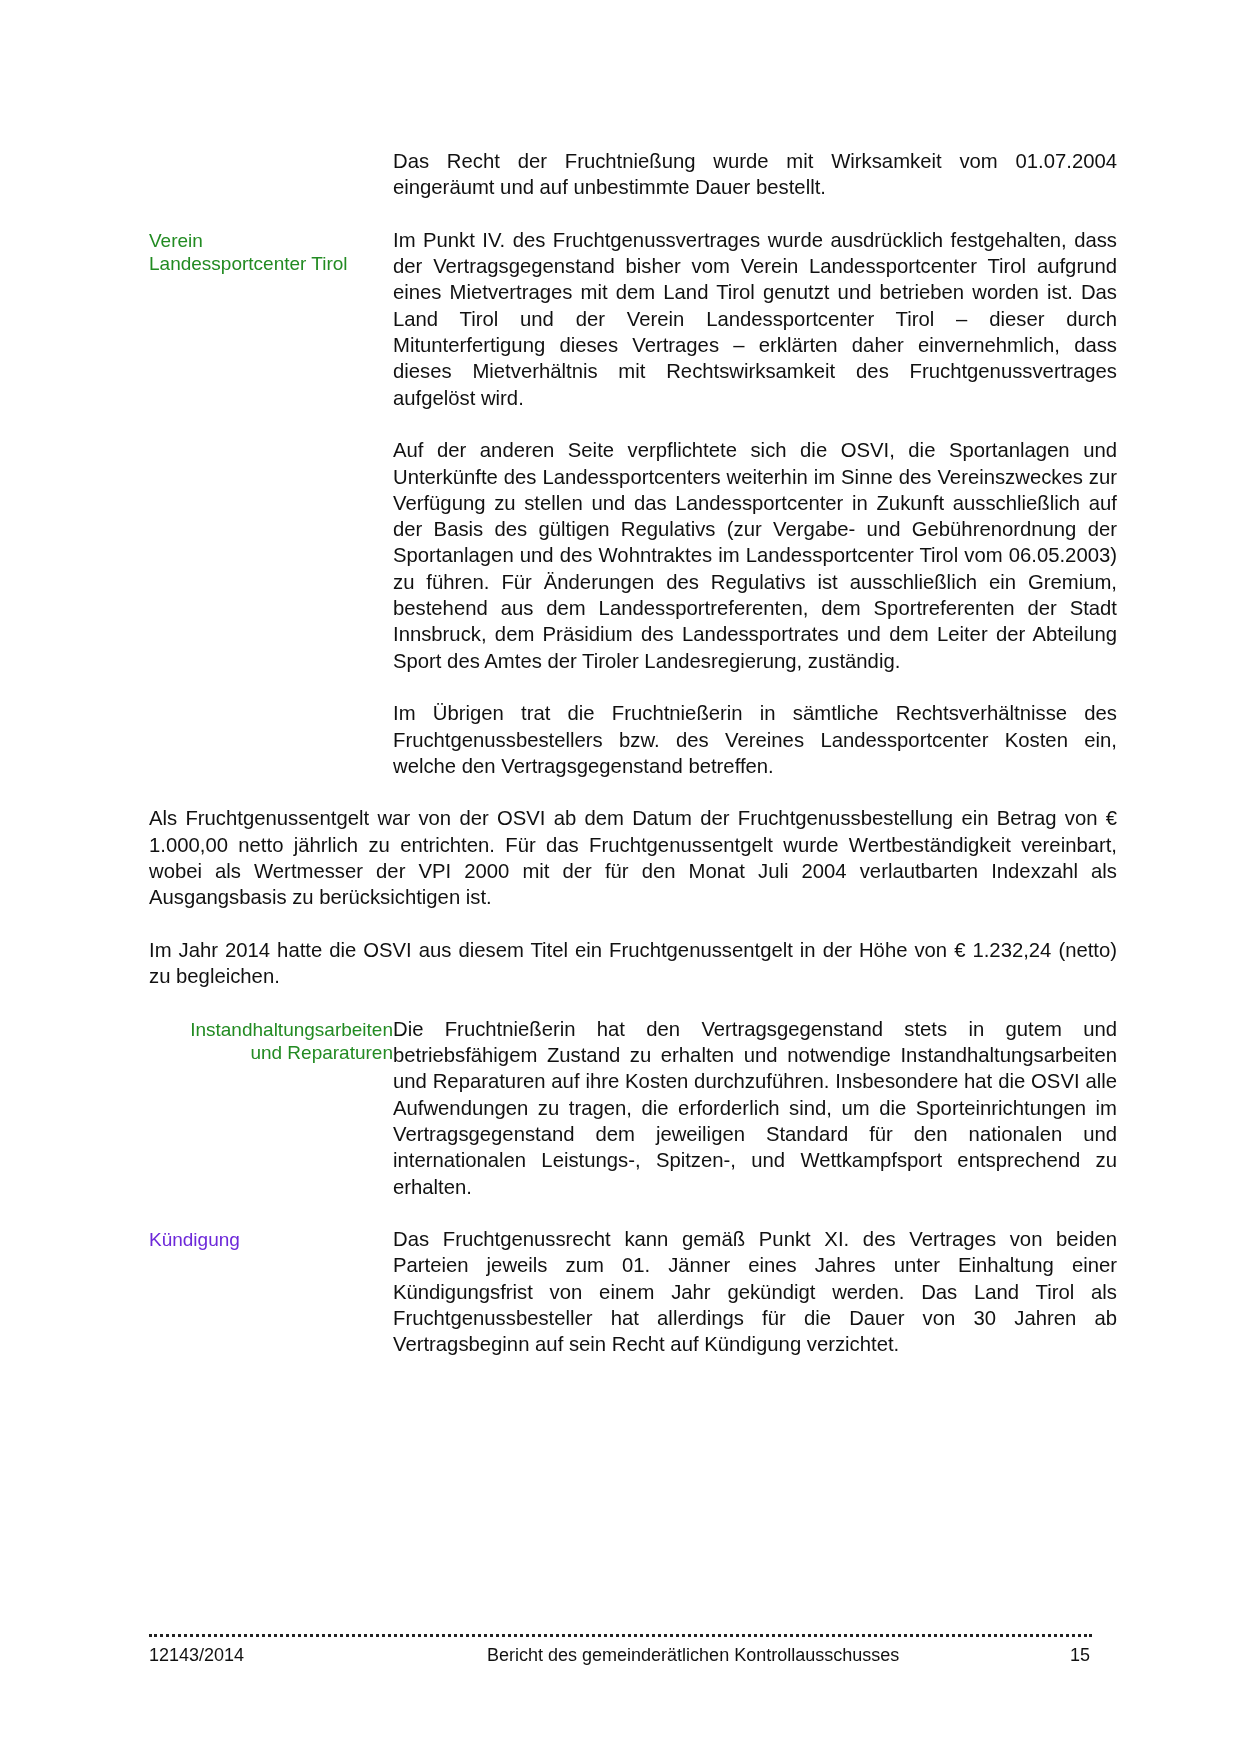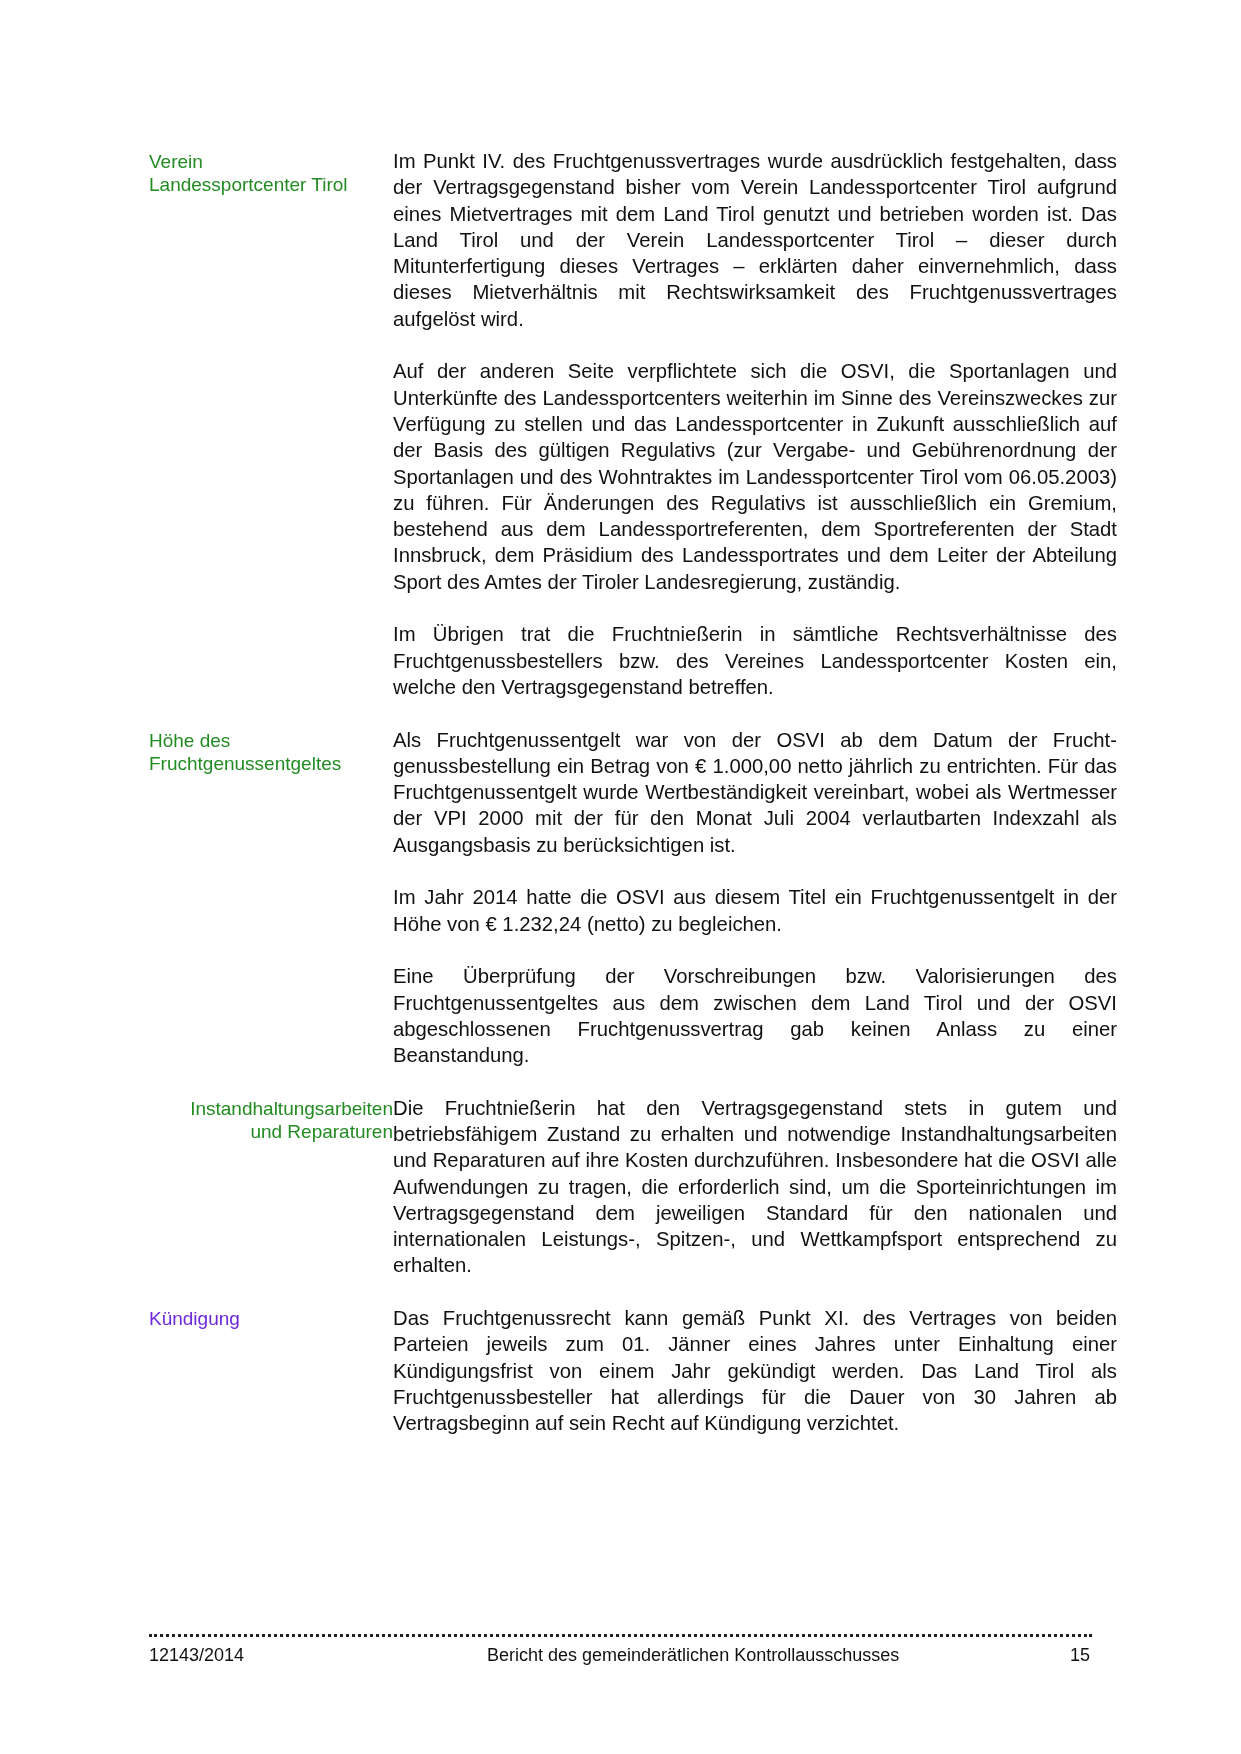--- a/index.html
+++ b/index.html
@@ -35,38 +35,41 @@
   .footer .left { position: absolute; left: 0; top: 0; }
   .footer .center { position: absolute; left: 294px; top: 0; margin-left: 44px; }
   .footer .right { position: absolute; right: 0; top: 0; }
 </style>
 </head>
 <body>
 
 <div class="page">
   <div class="content">
 
+    <div class="section">
+      <div class="label" style="color: rgb(34, 139, 34);"></div>
+      <div class="paras">
+        <p class="para">Das Recht der Fruchtnießung wurde mit Wirksamkeit vom 01.07.2004 eingeräumt und auf unbestimmte Dauer bestellt.</p>
+      </div>
+    </div>
 
     <div class="section">
       <div class="label" style="color: rgb(34, 139, 34);">Verein
 Landessportcenter Tirol</div>
       <div class="paras">
         <p class="para">Im Punkt IV. des Fruchtgenussvertrages wurde ausdrücklich festgehal­ten, dass der Vertragsgegenstand bisher vom Verein Landessportcen­ter Tirol aufgrund eines Mietvertrages mit dem Land Tirol genutzt und betrieben worden ist. Das Land Tirol und der Verein Landessportcenter Tirol – dieser durch Mitunterfertigung dieses Vertrages – erklärten da­her einvernehmlich, dass dieses Mietverhältnis mit Rechtswirksamkeit des Fruchtgenussvertrages aufgelöst wird.</p>
         <p class="para">Auf der anderen Seite verpflichtete sich die OSVI, die Sportanlagen und Unterkünfte des Landessportcenters weiterhin im Sinne des Ver­einszweckes zur Verfügung zu stellen und das Landessportcenter in Zukunft ausschließlich auf der Basis des gültigen Regulativs (zur Vergabe- und Gebührenordnung der Sportanlagen und des Wohntrak­tes im Landessportcenter Tirol vom 06.05.2003) zu führen. Für Ände­rungen des Regulativs ist ausschließlich ein Gremium, bestehend aus dem Landessportreferenten, dem Sportreferenten der Stadt Innsbruck, dem Präsidium des Landessportrates und dem Leiter der Abteilung Sport des Amtes der Tiroler Landesregierung, zuständig.</p>
         <p class="para">Im Übrigen trat die Fruchtnießerin in sämtliche Rechtsverhältnisse des Fruchtgenussbestellers bzw. des Vereines Landessportcenter Kosten ein, welche den Vertragsgegenstand betreffen.</p>
       </div>
     </div>
 
     <div class="section">
-      <div class="label" style="color: rgb(34, 139, 34);">Höhe des
-Fruchtgenussentgeltes</div>
       <div class="paras">
         <p class="para">Als Fruchtgenussentgelt war von der OSVI ab dem Datum der Frucht­genussbestellung ein Betrag von € 1.000,00 netto jährlich zu entrich­ten. Für das Fruchtgenussentgelt wurde Wertbeständigkeit vereinbart, wobei als Wertmesser der VPI 2000 mit der für den Monat Juli 2004 verlautbarten Indexzahl als Ausgangsbasis zu berücksichtigen ist.</p>
         <p class="para">Im Jahr 2014 hatte die OSVI aus diesem Titel ein Fruchtgenussentgelt in der Höhe von € 1.232,24 (netto) zu begleichen.</p>
-        <p class="para">Eine Überprüfung der Vorschreibungen bzw. Valorisierungen des Fruchtgenussentgeltes aus dem zwischen dem Land Tirol und der OSVI abgeschlossenen Fruchtgenussvertrag gab keinen Anlass zu einer Beanstandung.</p>
       </div>
     </div>
 
     <div class="section">
       <div class="label" style="color: rgb(34, 139, 34); text-align: right;">Instandhaltungsarbeiten
 und Reparaturen</div>
       <div class="paras">
         <p class="para">Die Fruchtnießerin hat den Vertragsgegenstand stets in gutem und betriebsfähigem Zustand zu erhalten und notwendige Instandhaltungs­arbeiten und Reparaturen auf ihre Kosten durchzuführen. Insbesonde­re hat die OSVI alle Aufwendungen zu tragen, die erforderlich sind, um die Sporteinrichtungen im Vertragsgegenstand dem jeweiligen Stan­dard für den nationalen und internationalen Leistungs-, Spitzen-, und Wettkampfsport entsprechend zu erhalten.</p>
       </div>
     </div>

